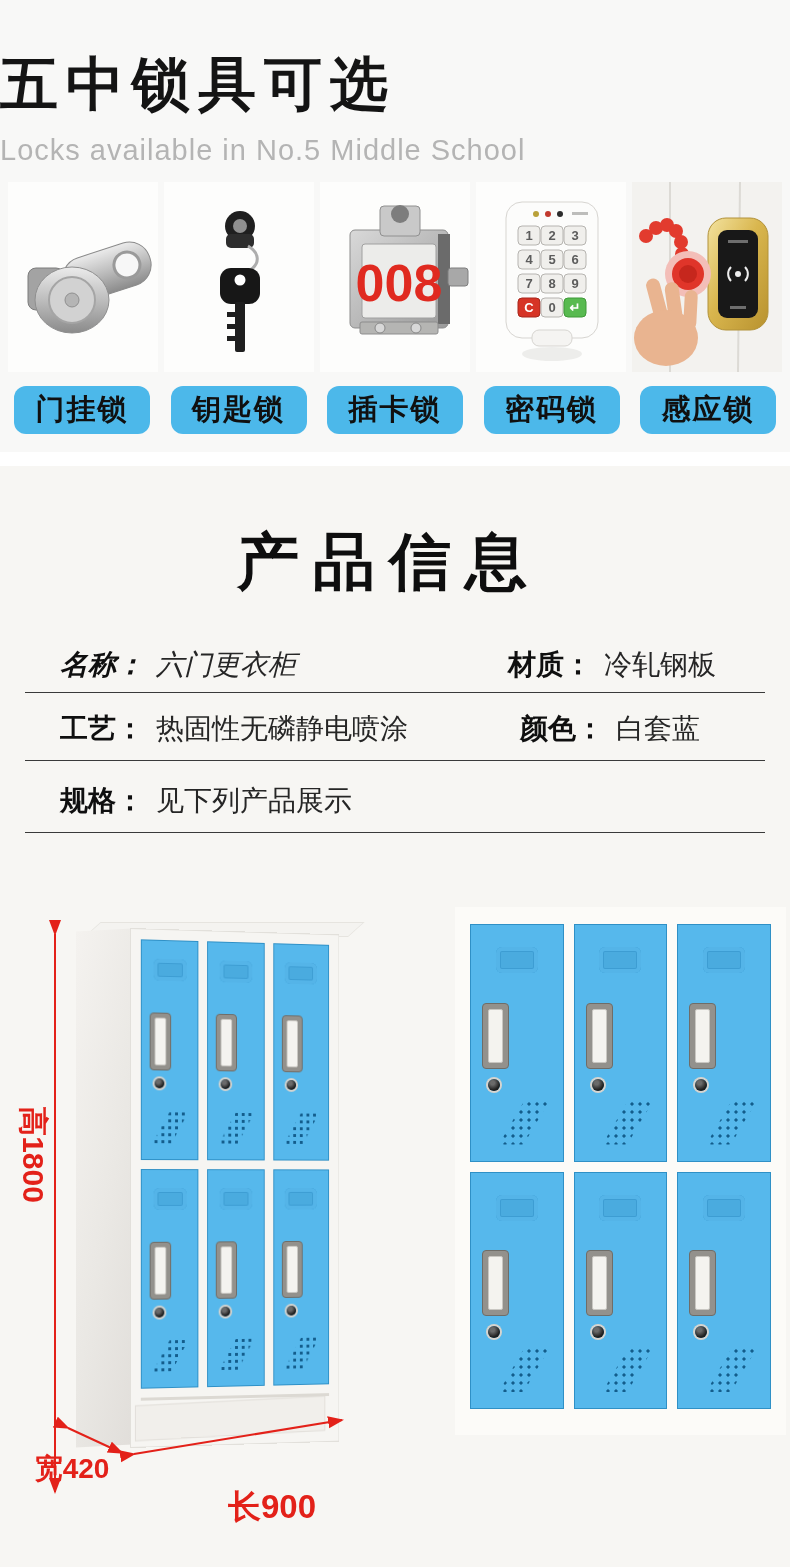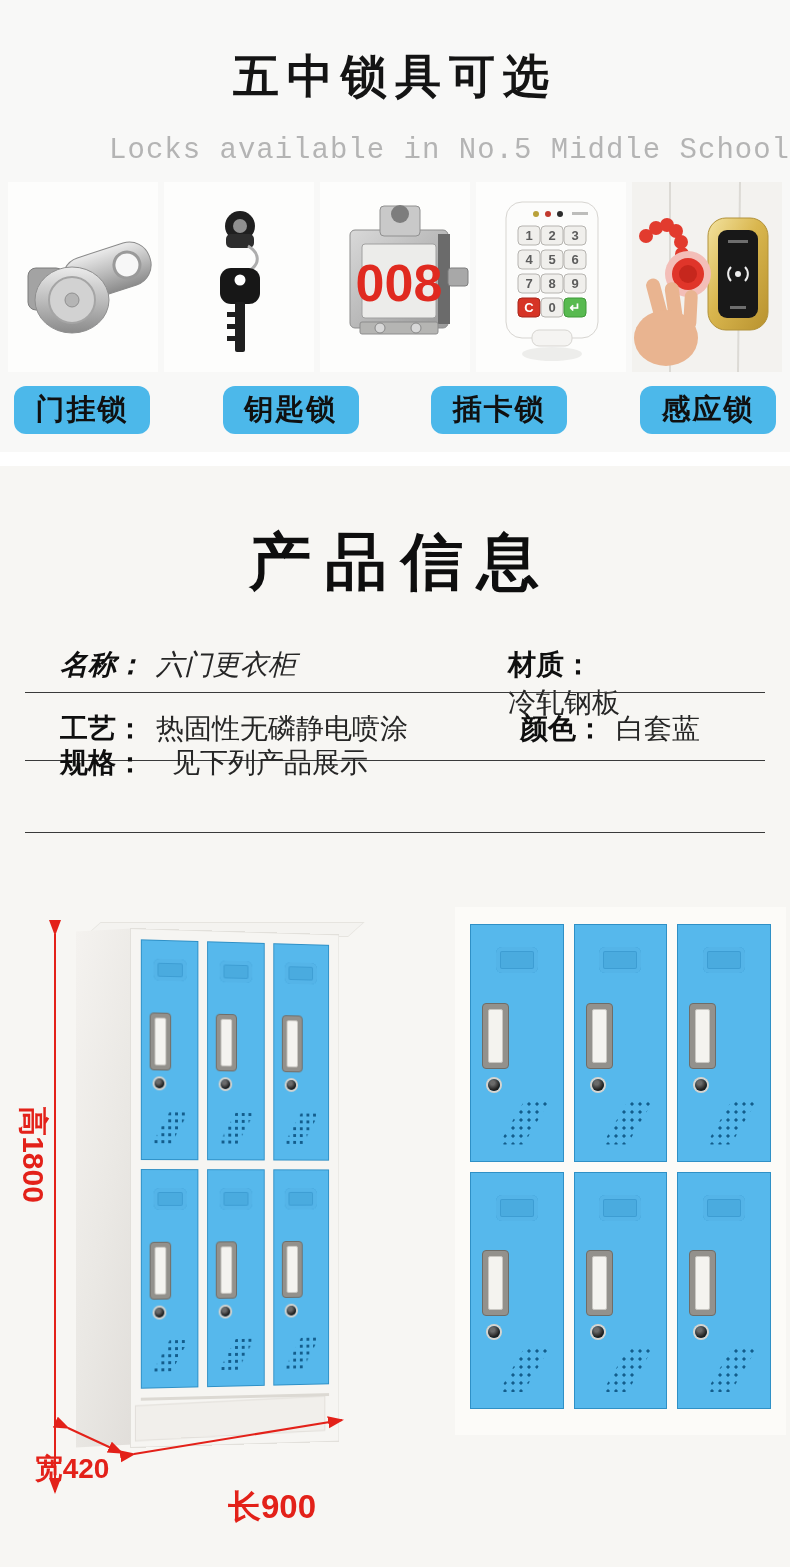--- a/index.html
+++ b/index.html
@@ -4,39 +4,39 @@
 <style>
   html,body{margin:0;padding:0;}
   body{
     width:790px;height:1567px;position:relative;overflow:hidden;
     background:#ffffff;font-family:"Liberation Sans",sans-serif;
     -webkit-font-smoothing:antialiased;
   }
 
   
   .top-section{position:absolute;left:0;top:0;width:790px;height:452px;background:#f8f8f7;}
-  .page-title{position:absolute;left:0;top:46px;width:790px;text-align:center;
-    font-size:46px;font-weight:bold;color:#141414;letter-spacing:8px;}
-  .page-subtitle{position:absolute;left:0;top:134px;width:790px;text-align:right;
-    font-size:29px;color:#b4b4b4;letter-spacing:1px;font-family:Liberation Mono, monospace;}
+  .page-title{position:absolute;left:0;top:46px;width:790px;text-align:left;
+    font-size:58px;font-weight:bold;color:#141414;letter-spacing:8px;}
+  .page-subtitle{position:absolute;left:0;top:134px;width:790px;text-align:left;
+    font-size:29px;color:#b4b4b4;letter-spacing:1px;}
 
   .photos-row{position:absolute;left:8px;top:182px;width:774px;height:190px;
     display:flex;gap:6px;}
   .photo-tile{flex:1;background:#fdfdfc;overflow:hidden;}
   .photo-tile svg{display:block;width:100%;height:100%;}
 
   .buttons-row{position:absolute;left:14px;top:386px;width:762px;height:48px;
     display:flex;justify-content:space-between;}
   .lock-btn{width:136px;height:48px;background:#4cb8ea;border-radius:12px;
     display:flex;align-items:center;justify-content:center;
     font-size:29px;font-weight:bold;color:#101010;letter-spacing:2px;cursor:pointer;}
 
   
   .info-section{position:absolute;left:0;top:466px;width:790px;height:1101px;background:#f7f6f3;}
-  .info-title{position:absolute;left:16px;top:520px;width:770px;text-align:center;
+  .info-title{position:absolute;left:4px;top:520px;width:770px;text-align:center;
     font-size:62px;font-weight:bold;color:#0e0e0e;letter-spacing:14px;}
 
   .info-pair{position:absolute;display:flex;align-items:baseline;font-size:28px;color:#1c1c1c;}
   .info-label{font-weight:bold;color:#0f0f0f;margin-right:12px;white-space:nowrap;}
   .info-value{color:#262626;white-space:nowrap;}
   .divider{position:absolute;left:25px;width:740px;height:0;border-top:1px solid #3a3a3a;}
 
   
   .door{position:relative;background:#56b8ec;border:1px solid #2f90c6;box-sizing:border-box;}
   .slot{position:absolute;top:22px;left:50%;transform:translateX(-50%);
@@ -235,49 +235,50 @@
           <ellipse cx="34" cy="156" rx="32" ry="28"></ellipse>
         </g>
       </svg>
     </div>
   </div>
 
   <div class="buttons-row">
     <div class="lock-btn">门挂锁</div>
     <div class="lock-btn">钥匙锁</div>
     <div class="lock-btn">插卡锁</div>
+    <div class="lock-btn">密码锁</div>
     <div class="lock-btn">感应锁</div>
   </div>
 </div>
 
 <div class="info-section"></div>
 
 <div class="info-title">产品信息</div>
 
 <div class="info-pair" style="left:60px;top:646px;font-style:italic;">
   <span class="info-label">名称：</span>
   <span class="info-value">六门更衣柜</span>
 </div>
-<div class="info-pair" style="left:508px;top:646px;flex-direction:column;">
+<div class="info-pair" style="left:508px;top:646px;">
   <span class="info-label">材质：</span>
   <span class="info-value">冷轧钢板</span>
 </div>
 <div class="divider" style="top:692px;"></div>
 
 <div class="info-pair" style="left:60px;top:710px;">
   <span class="info-label">工艺：</span>
   <span class="info-value">热固性无磷静电喷涂</span>
 </div>
 <div class="info-pair" style="left:508px;top:710px;margin-left:12px;">
   <span class="info-label">颜色：</span>
   <span class="info-value">白套蓝</span>
 </div>
 <div class="divider" style="top:760px;"></div>
 
-<div class="info-pair" style="left:60px;top:744px;gap:16px;">
+<div class="info-pair" style="left:60px;top:782px;">
   <span class="info-label">规格：</span>
   <span class="info-value">见下列产品展示</span>
 </div>
 <div class="divider" style="top:832px;"></div>
 
 <div class="cab-left">
   <div class="cab-topface"></div>
   <div class="cab-side"></div>
   <div class="cab-front">
     <div class="door-grid">

